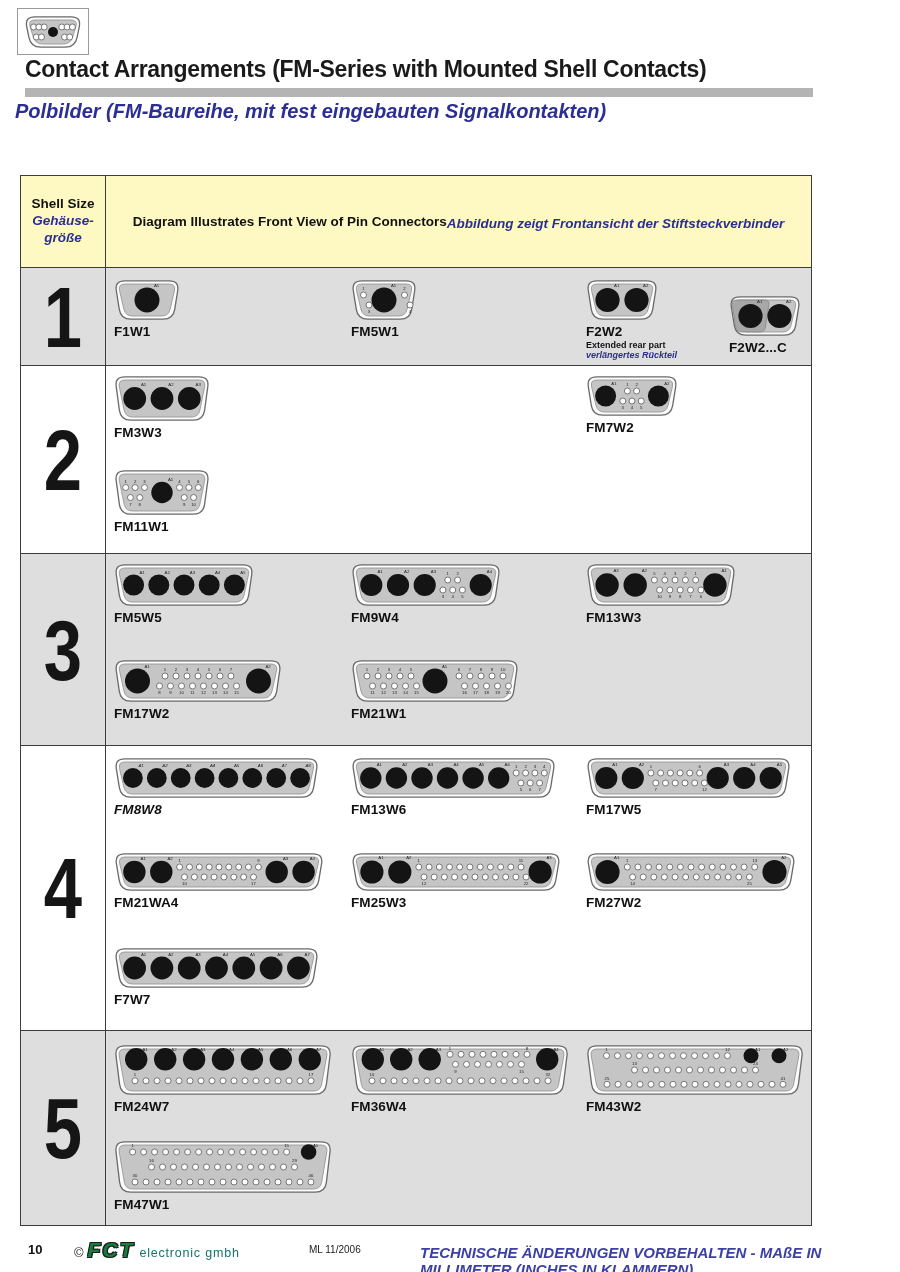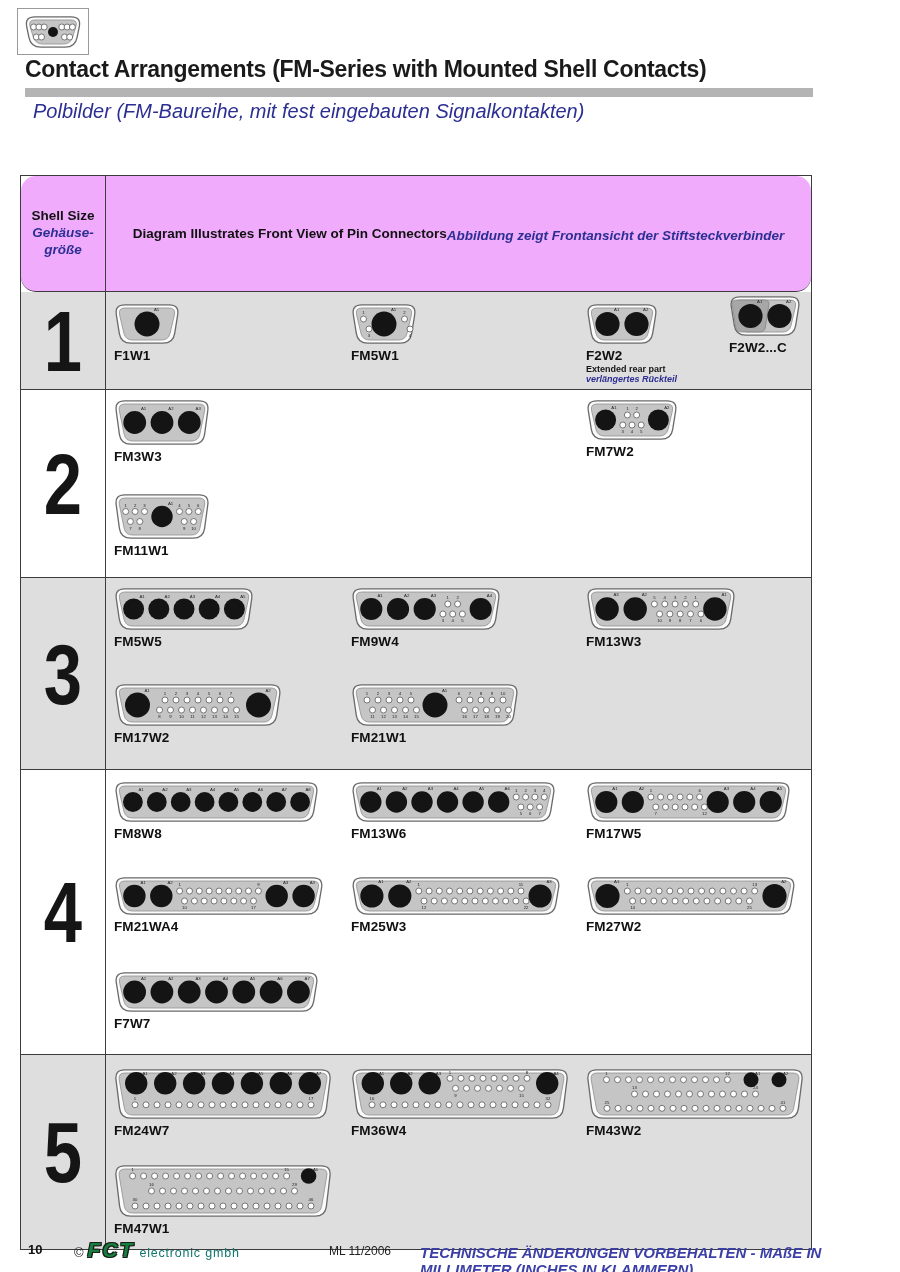--- a/index.html
+++ b/index.html
@@ -5,25 +5,25 @@
   :root{ --accent:#2b2e92; --line:#3c3c3c; }
   *{box-sizing:border-box;}
   body{margin:0;background:#fff;font-family:"Liberation Sans",sans-serif;color:#141414;}
   .page{position:relative;width:900px;height:1272px;background:#fff;overflow:hidden;}
 
   .logo-box{position:absolute;left:17px;top:8px;width:72px;height:47px;border:1px solid #9a9a9a;
             display:flex;align-items:center;justify-content:center;background:#fff;}
   .page-title{position:absolute;left:25px;top:56px;font-size:23px;font-weight:700;color:#1a1a1a;
               letter-spacing:-0.3px;white-space:nowrap;}
   .title-bar{position:absolute;left:25px;top:88px;width:788px;height:9px;background:#b4b4b4;}
-  .page-subtitle{position:absolute;left:33px;top:100px;font-size:20px;font-weight:400;font-style:italic;
+  .page-subtitle{position:absolute;left:15px;top:100px;font-size:20px;font-weight:700;font-style:italic;
                  color:var(--accent);white-space:nowrap;}
 
   .ctable{position:absolute;left:20px;top:175px;width:792px;border:1px solid var(--line);}
-  .thead{display:flex;background:#f0abfc;height:116px;border-bottom:1px solid var(--line);border-radius:15px;}
+  .thead{display:flex;background:#fef9c3;height:92px;border-bottom:1px solid var(--line);}
   .shell-head{width:85px;border-right:1px solid var(--line);display:flex;flex-direction:column;
               align-items:center;justify-content:center;text-align:center;}
   .sh-en{font-weight:700;font-size:13.5px;color:#111;}
   .sh-de{font-weight:700;font-size:13.5px;font-style:italic;color:var(--accent);width:66px;line-height:1.25;margin-top:2px;}
   .diag-head{flex:1;display:flex;align-items:center;justify-content:center;text-align:center;}
   .dh-en{font-weight:700;font-size:13.5px;color:#111;}
   .dh-de{font-weight:700;font-size:13.5px;font-style:italic;color:var(--accent);margin-top:4px;}
 
   .trow{display:flex;}
   .trow + .trow{border-top:1px solid var(--line);}
@@ -39,21 +39,21 @@
   svg{display:block;overflow:visible;}
 
   .footer{position:absolute;left:0;top:1238px;width:900px;height:30px;}
   .page-num{position:absolute;left:28px;top:4px;font-size:13px;font-weight:700;color:#111;}
   .fct-logo{position:absolute;left:74px;top:0;display:flex;align-items:baseline;}
   .copyright{font-size:13px;color:#222;margin-right:4px;}
   .fct{font-size:21px;font-style:italic;font-weight:700;color:#15803d;letter-spacing:2px;
        text-shadow:-1.2px -1.2px 0 #1d1d1d,1.2px -1.2px 0 #1d1d1d,-1.2px 1.2px 0 #1d1d1d,1.2px 1.2px 0 #1d1d1d,0 0 1px #1d1d1d;
        margin-right:5px;}
   .egmbh{font-size:12.5px;color:#0f766e;letter-spacing:0.8px;}
-  .date-code{position:absolute;left:329px;top:6px;font-size:12px;color:#222;}
+  .date-code{position:absolute;left:309px;top:6px;font-size:10px;color:#222;}
   .notice{position:absolute;left:420px;top:6px;font-size:15px;font-style:italic;font-weight:700;color:#3b3fa6;}
 </style>
 </head>
 <body>
 
 <div class="page">
 
   <div class="logo-box">
     <svg id="logo-conn" width="58" height="32" viewBox="0 0 58 32">
         <path d="M2.7 10.6 Q 0.8 0.8 10.8 0.8 L47.2 0.8 Q 57.2 0.8 55.3 10.6 L53.1 21.4 Q 51.2 31.2 41.2 31.2 L16.8 31.2 Q 6.8 31.2 4.9 21.4 Z" fill="#fbfbfb" stroke="#6a6a6a" stroke-width="1.3"></path>
@@ -125,21 +125,21 @@
                 <path d="M5.6 10.8 Q 4.0 4.0 11.0 4.0 L61.0 4.0 Q 68.0 4.0 66.4 10.8 L62.1 29.2 Q 60.5 36.0 53.5 36.0 L18.5 36.0 Q 11.5 36.0 9.9 29.2 Z" fill="#c5c5c5" stroke="#8f8f8f" stroke-width="0.8"></path>
                 <circle cx="21.5" cy="20.0" r="12.1" fill="#141414"></circle>
                 <text x="28.1" y="6.9" font-size="4.3" text-anchor="start" fill="#1c1c1c" font-family="&quot;Liberation Sans&quot;,sans-serif">A1</text>
                 <circle cx="50.5" cy="20.0" r="12.1" fill="#141414"></circle>
                 <text x="57.1" y="6.9" font-size="4.3" text-anchor="start" fill="#1c1c1c" font-family="&quot;Liberation Sans&quot;,sans-serif">A2</text>
               </svg>
               <div class="clabel">F2W2</div>
               <div class="csub-en">Extended rear part</div>
               <div class="csub-de">verlängertes Rückteil</div>
             </div>
-            <div class="centry" style="left: 623px; top: 4px;">
+            <div class="centry" style="left: 623px; top: 28px;">
               <svg width="72" height="40" viewBox="0 0 72 40">
                 <path d="M2.3 10.7 Q 0.8 0.8 10.8 0.8 L61.2 0.8 Q 71.2 0.8 69.7 10.7 L66.7 29.3 Q 65.2 39.2 55.2 39.2 L16.8 39.2 Q 6.8 39.2 5.3 29.3 Z" fill="#fbfbfb" stroke="#6a6a6a" stroke-width="1.3"></path>
                 <path d="M5.6 10.8 Q 4.0 4.0 11.0 4.0 L61.0 4.0 Q 68.0 4.0 66.4 10.8 L62.1 29.2 Q 60.5 36.0 53.5 36.0 L18.5 36.0 Q 11.5 36.0 9.9 29.2 Z" fill="#c5c5c5" stroke="#8f8f8f" stroke-width="0.8"></path>
                 <path d="M3.2 8.9 Q 2.4 4.0 7.4 4.0 L35.6 4.0 Q 40.6 4.0 39.8 8.9 L36.4 31.1 Q 35.6 36.0 30.6 36.0 L12.4 36.0 Q 7.4 36.0 6.6 31.1 Z" fill="#a7a7a7" stroke="#7c7c7c" stroke-width="0.7"></path>
                 <circle cx="21.5" cy="20.0" r="12.1" fill="#141414"></circle>
                 <text x="28.1" y="6.9" font-size="4.3" text-anchor="start" fill="#1c1c1c" font-family="&quot;Liberation Sans&quot;,sans-serif">A1</text>
                 <circle cx="50.5" cy="20.0" r="12.1" fill="#141414"></circle>
                 <text x="57.1" y="6.9" font-size="4.3" text-anchor="start" fill="#1c1c1c" font-family="&quot;Liberation Sans&quot;,sans-serif">A2</text>
               </svg>
               <div class="clabel">F2W2...C</div>
@@ -386,21 +386,21 @@
               </svg>
               <div class="clabel">FM21W1</div>
             </div>
           </div>
         </div>
         <div class="trow even" style="height: 285px;">
           <div class="shell-cell">
             <div class="shell-num">4</div>
           </div>
           <div class="diag-cell">
-            <div class="centry" style="left: 8px; top: 12px;">
+            <div class="centry" style="left: 8px; top: 12px; font-style: italic;">
               <svg width="205" height="40" viewBox="0 0 205 40">
                 <path d="M2.3 10.7 Q 0.8 0.8 10.8 0.8 L194.2 0.8 Q 204.2 0.8 202.7 10.7 L199.7 29.3 Q 198.2 39.2 188.2 39.2 L16.8 39.2 Q 6.8 39.2 5.3 29.3 Z" fill="#fbfbfb" stroke="#6a6a6a" stroke-width="1.3"></path>
                 <path d="M5.6 10.8 Q 4.0 4.0 11.0 4.0 L194.0 4.0 Q 201.0 4.0 199.4 10.8 L195.1 29.2 Q 193.5 36.0 186.5 36.0 L18.5 36.0 Q 11.5 36.0 9.9 29.2 Z" fill="#c5c5c5" stroke="#8f8f8f" stroke-width="0.8"></path>
                 <circle cx="18.9" cy="20.0" r="9.9" fill="#141414"></circle>
                 <text x="24.4" y="9.1" font-size="4.3" text-anchor="start" fill="#1c1c1c" font-family="&quot;Liberation Sans&quot;,sans-serif">A1</text>
                 <circle cx="42.8" cy="20.0" r="9.9" fill="#141414"></circle>
                 <text x="48.3" y="9.1" font-size="4.3" text-anchor="start" fill="#1c1c1c" font-family="&quot;Liberation Sans&quot;,sans-serif">A2</text>
                 <circle cx="66.7" cy="20.0" r="9.9" fill="#141414"></circle>
                 <text x="72.2" y="9.1" font-size="4.3" text-anchor="start" fill="#1c1c1c" font-family="&quot;Liberation Sans&quot;,sans-serif">A3</text>
                 <circle cx="90.6" cy="20.0" r="9.9" fill="#141414"></circle>

